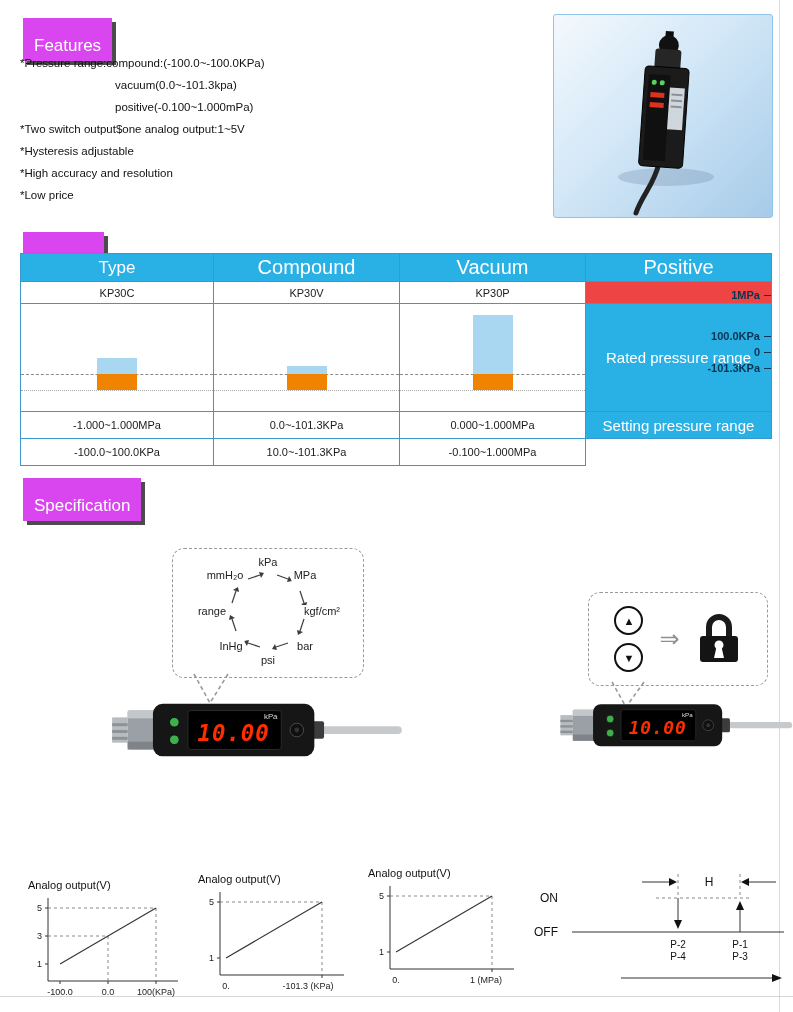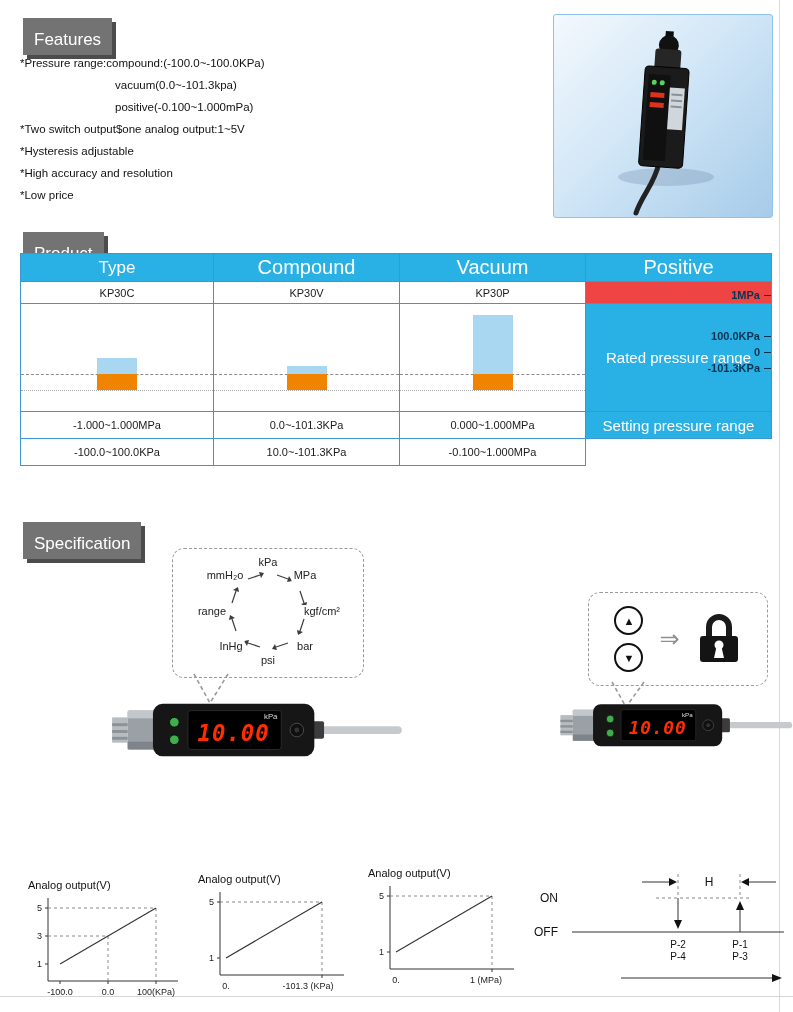--- a/index.html
+++ b/index.html
@@ -3,25 +3,25 @@
 <meta charset="utf-8">
 <style>
   html,body{margin:0;padding:0;background:#e9e9e9;}
   .page{position:relative;width:793px;height:1012px;background:#ffffff;margin:0 auto;
         font-family:"Liberation Sans",sans-serif;overflow:hidden;color:#111;}
   
   .edge-right{position:absolute;top:0;right:13px;width:1px;height:100%;background:#dadada;}
   .edge-bottom{position:absolute;left:0;bottom:15px;width:100%;height:1px;background:#d6d6d6;}
 
   
-  .badge{position:absolute;background:#737373;color:#fff;font-size:17px;
-         padding:12px 11px 5px;box-shadow:4px 4px 0 #4c4c4c;white-space:nowrap;}
+  .badge{position:absolute;background:#d946ef;color:#fff;font-size:17px;
+         padding:18px 11px 5px;box-shadow:4px 4px 0 #4c4c4c;white-space:nowrap;}
   #features-badge{left:23px;top:18px;}
   #product-badge{left:23px;top:232px;}
-  #spec-badge{left:23px;top:478px;margin-top:44px;}
+  #spec-badge{left:23px;top:478px;}
 
   
   .features-list{position:absolute;left:20px;top:52px;font-size:11.5px;line-height:22px;color:#111;}
   .feat.indent{padding-left:95px;}
 
   
   .photo{position:absolute;left:553px;top:14px;width:218px;height:202px;border:1px solid #8fc3e8;
          border-radius:3px;background:linear-gradient(135deg,#f4f9fd 0%,#d2e7f7 45%,#a6cbe9 100%);}
   .photo svg{display:block;width:100%;height:100%;}
 

